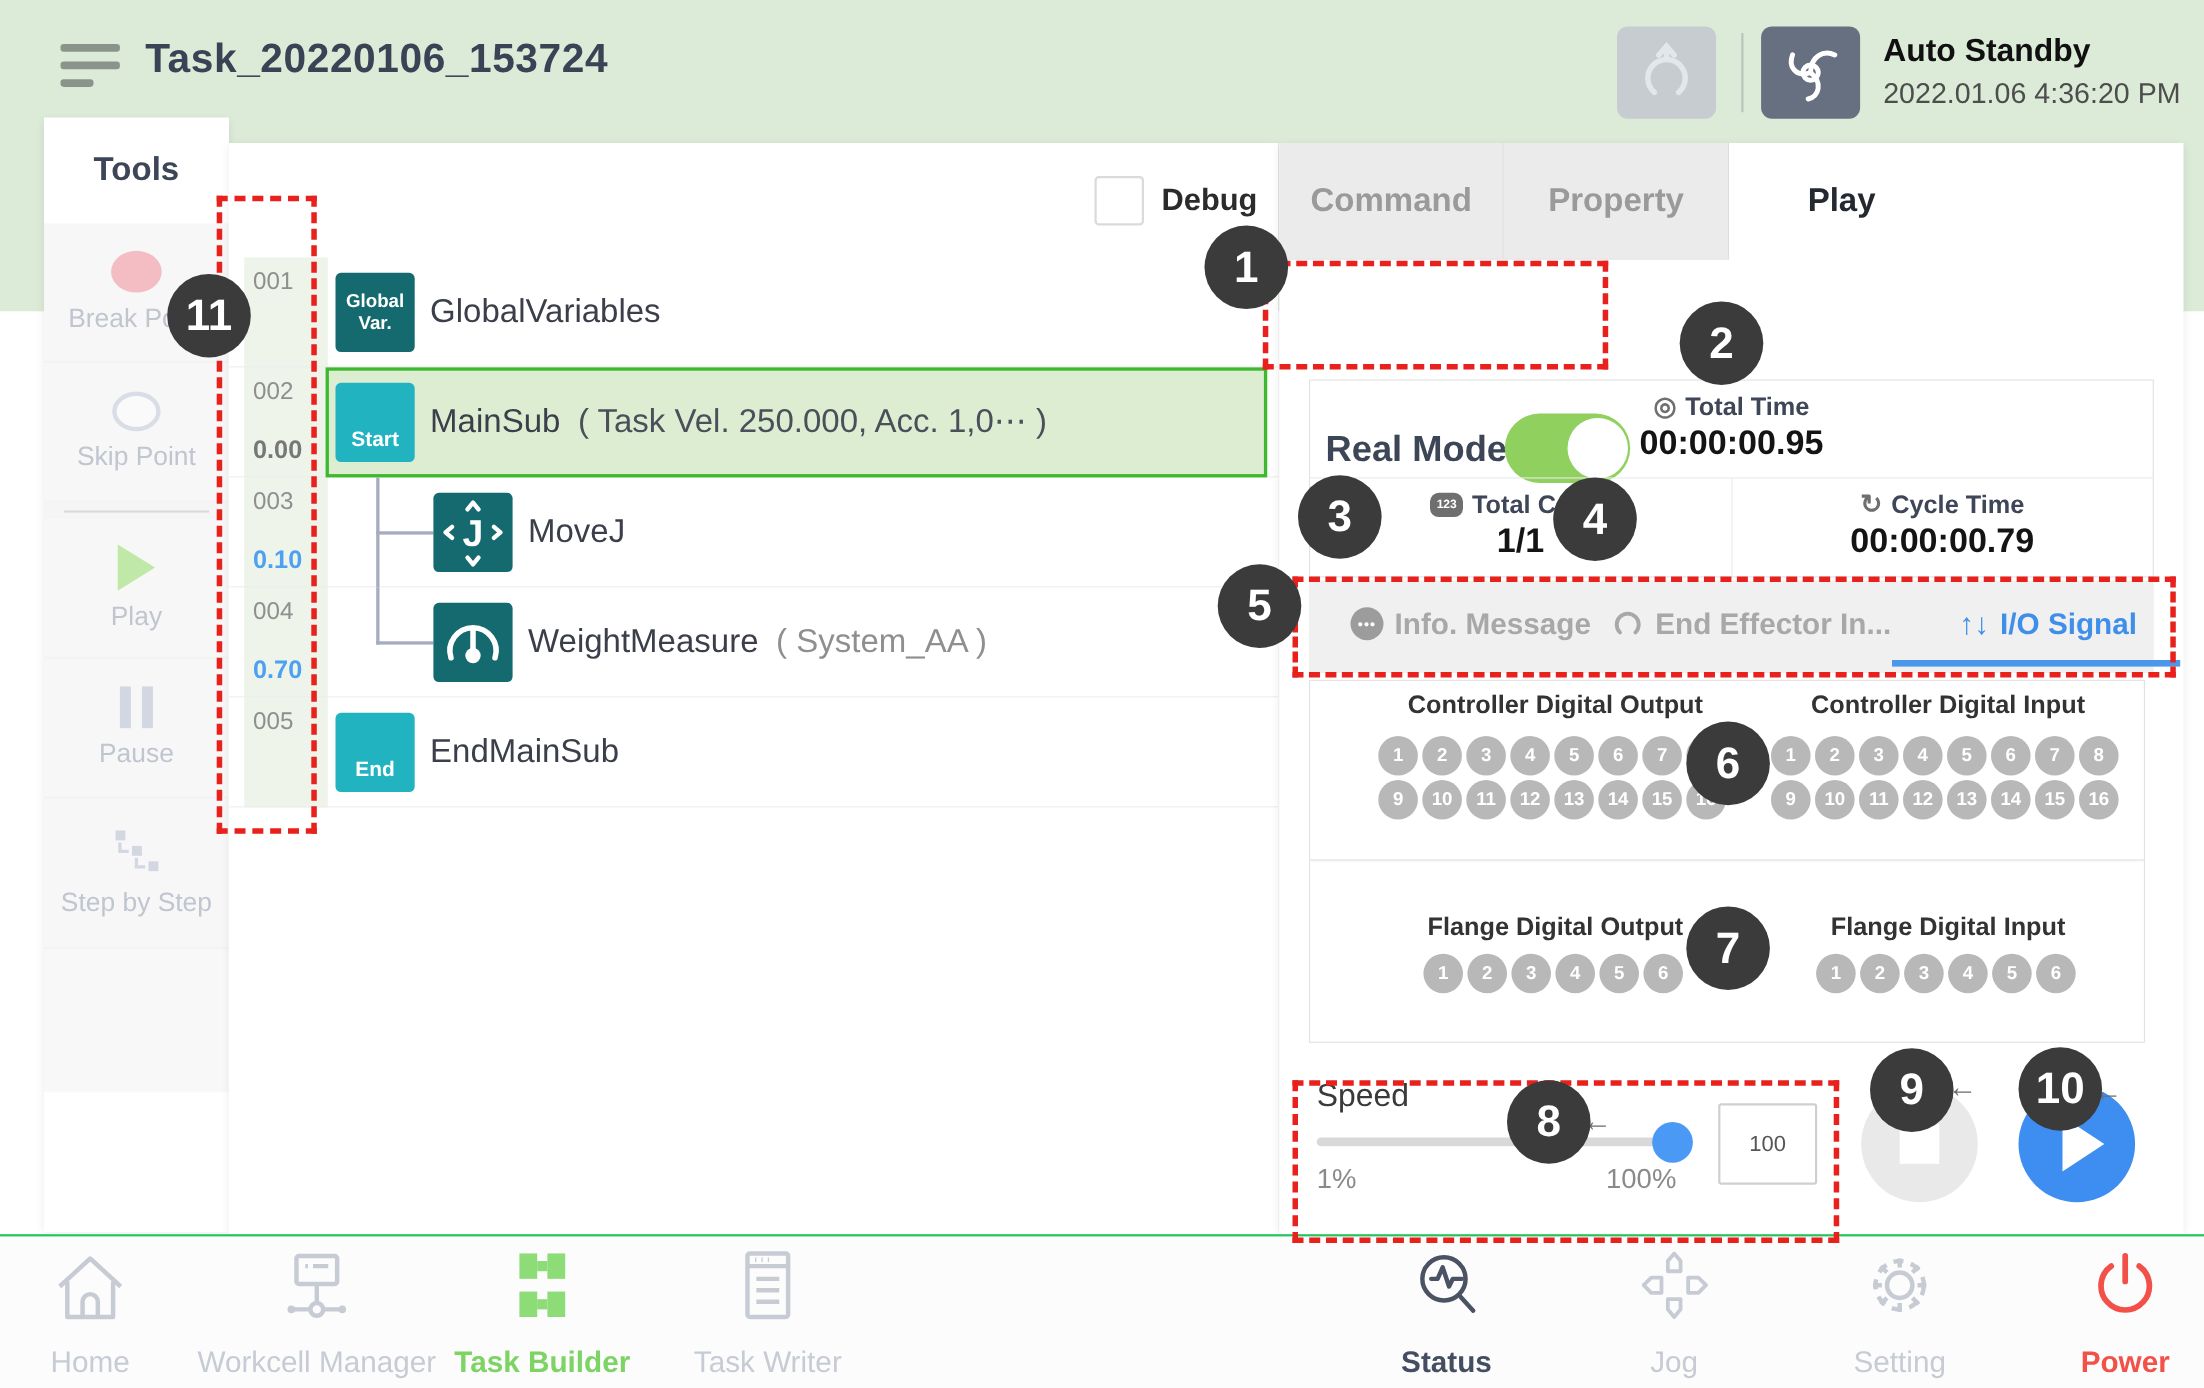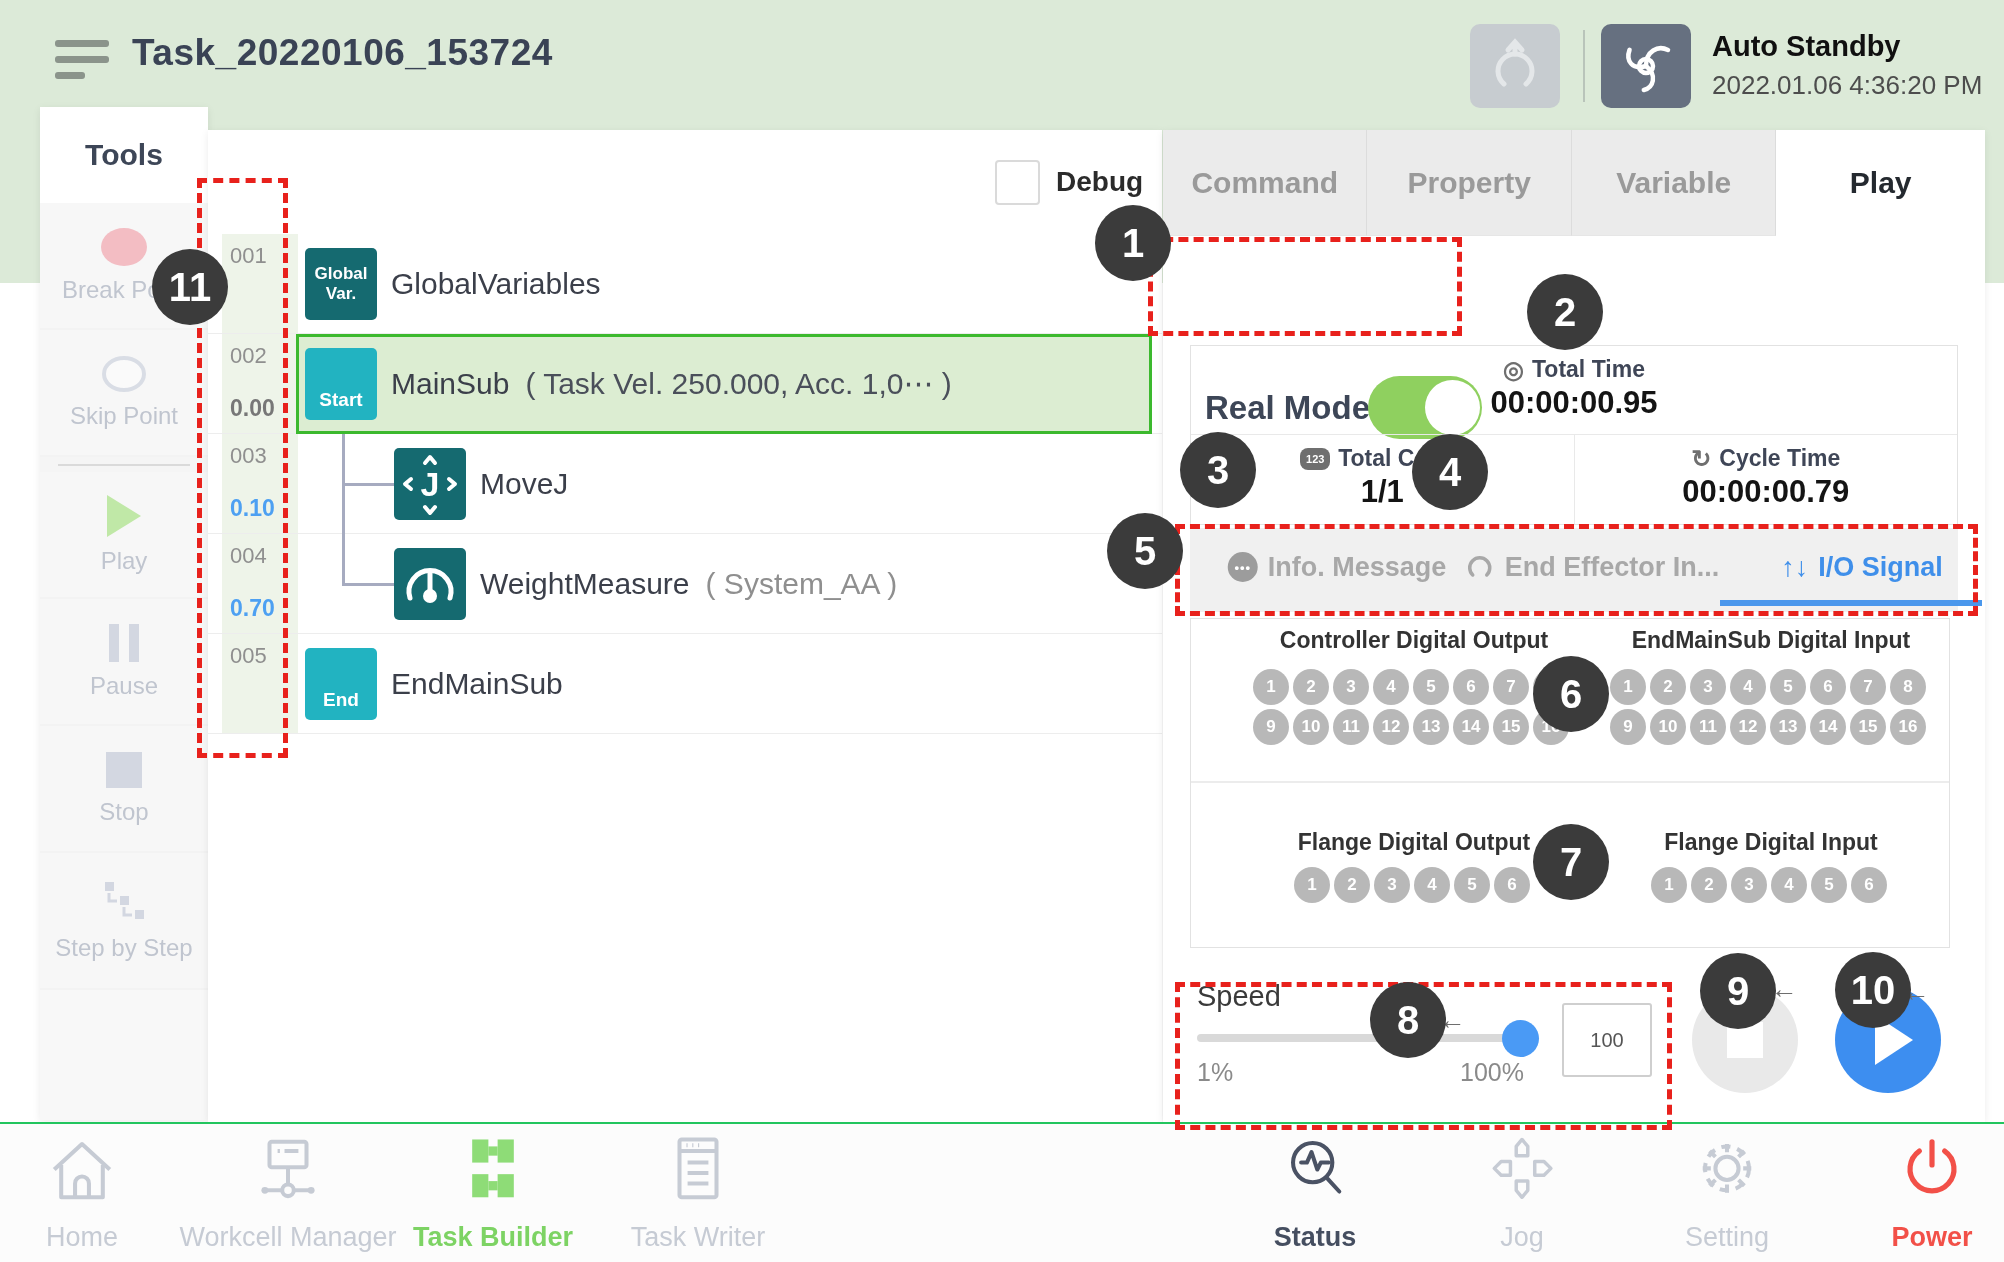--- a/index.html
+++ b/index.html
@@ -163,24 +163,20 @@
     <span class="ic-play"></span>
     <span class="lbl">Play</span>
   </div>
   <div class="tool-btn">
     <span class="ic-pause">
         <i></i>
         <i></i>
       </span>
     <span class="lbl">Pause</span>
   </div>
-  <div class="tool-btn">
-    <span class="ic-stop"></span>
-    <span class="lbl">Stop</span>
-  </div>
   <div class="tool-btn" style="height:137px;">
     <svg width="50" height="44" viewBox="0 0 50 44">
       <g fill="#b9c0cf" stroke="none">
         <rect x="6" y="2" width="9" height="9"></rect>
           <rect x="21" y="16" width="9" height="9"></rect>
           <rect x="36" y="30" width="9" height="9"></rect>
       </g>
       <path d="M10,13 v8 h8 M25,27 v8 h8" fill="none" stroke="#b9c0cf" stroke-width="3"></path>
     </svg>
     <span class="lbl">Step by Step</span>
@@ -258,21 +254,20 @@
       <span class="single">End</span>
     </div>
     <span class="tname lv0">EndMainSub</span>
   </div>
 </div>
 
 <div class="rpanel">
   <div class="rtabs">
     <div class="rtab">Command</div>
     <div class="rtab">Property</div>
-    <div class="rtab">Variable</div>
     <div class="rtab active">Play</div>
   </div>
 
   <div class="realmode-lbl">Real Mode</div>
   <div class="toggle">
       <div class="knob"></div>
     </div>
 
   <div class="stats">
     <div class="stat-top">
@@ -313,21 +308,21 @@
     </div>
     <div class="subtab active" style="left:672px;">
       <span style="font-weight:bold;">↑↓</span>
       <span>I/O Signal</span>
     </div>
     <div class="st-underline"></div>
   </div>
 
   <div class="iobox">
     <div class="io-h" style="left:223px; top:8px;">Controller Digital Output</div>
-    <div class="io-h" style="left:580px; top:8px;">EndMainSub Digital Input</div>
+    <div class="io-h" style="left:580px; top:8px;">Controller Digital Input</div>
     <div class="io-row" style="left:62px;  top:50px;">
         <span class="io-c">1</span>
         <span class="io-c">2</span>
         <span class="io-c">3</span>
         <span class="io-c">4</span>
         <span class="io-c">5</span>
         <span class="io-c">6</span>
         <span class="io-c">7</span>
         <span class="io-c">8</span>
       </div>

